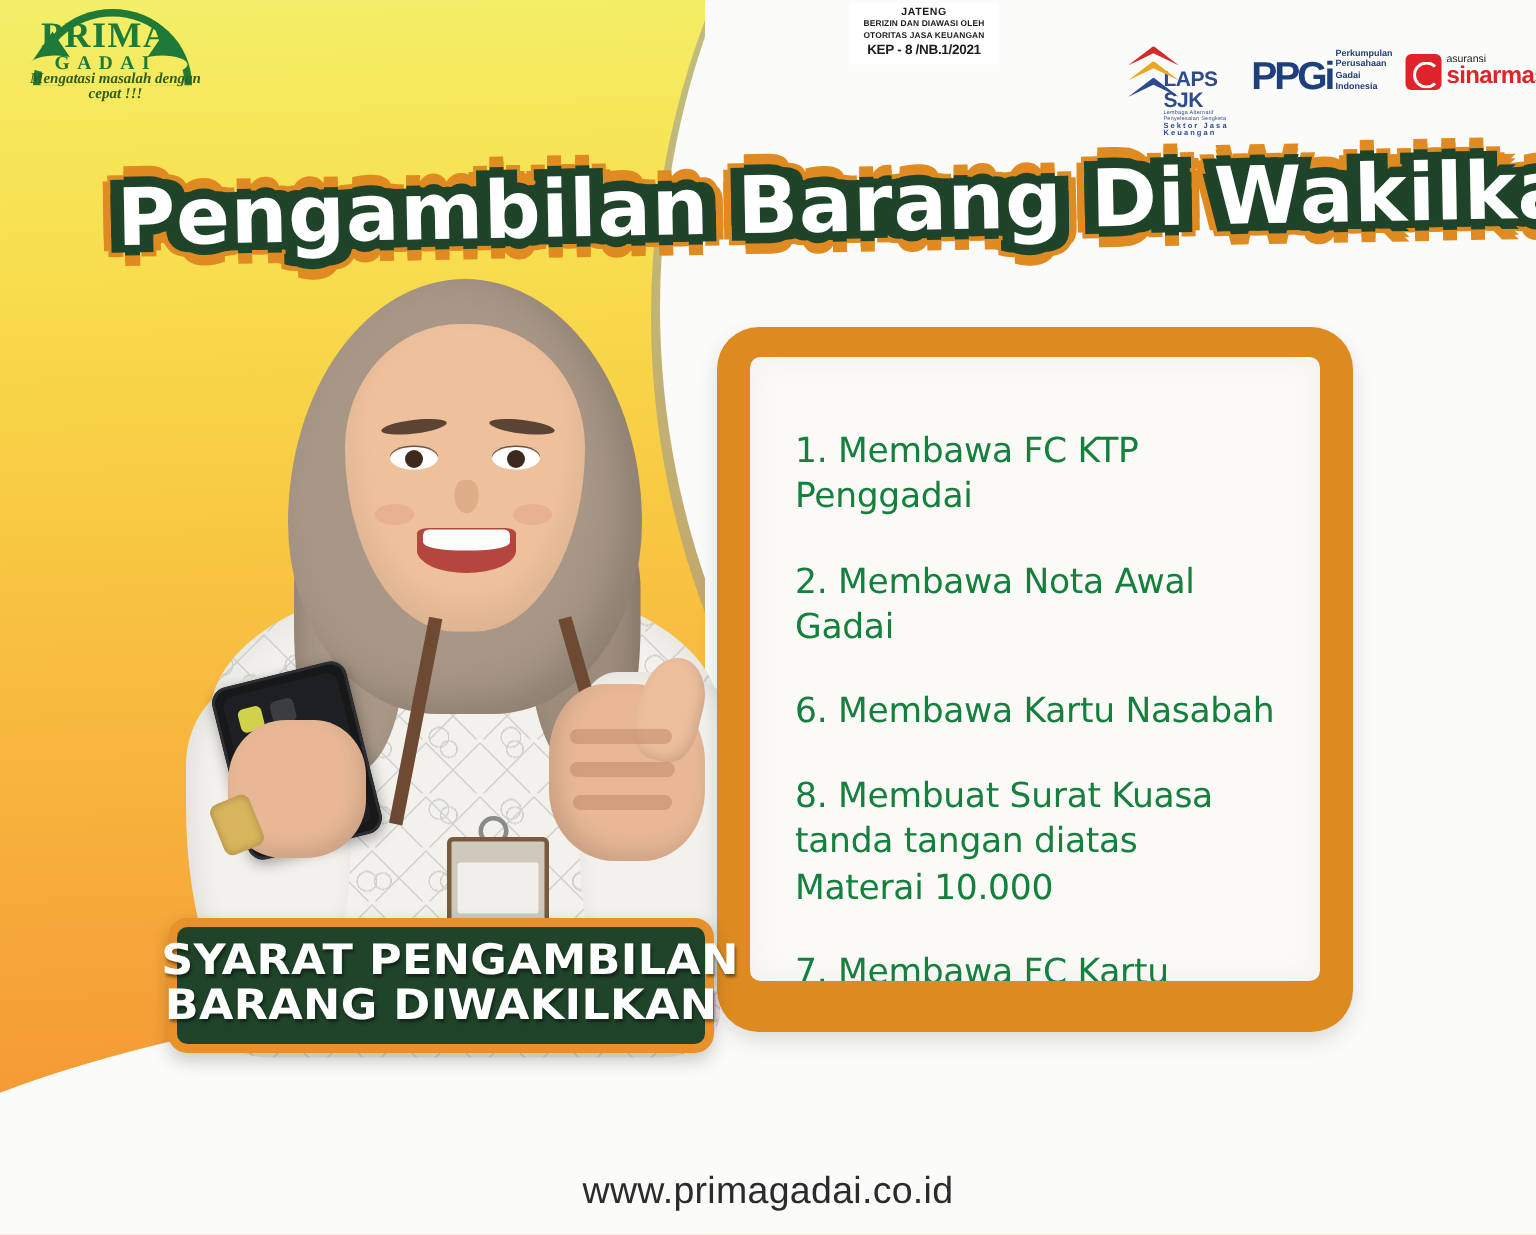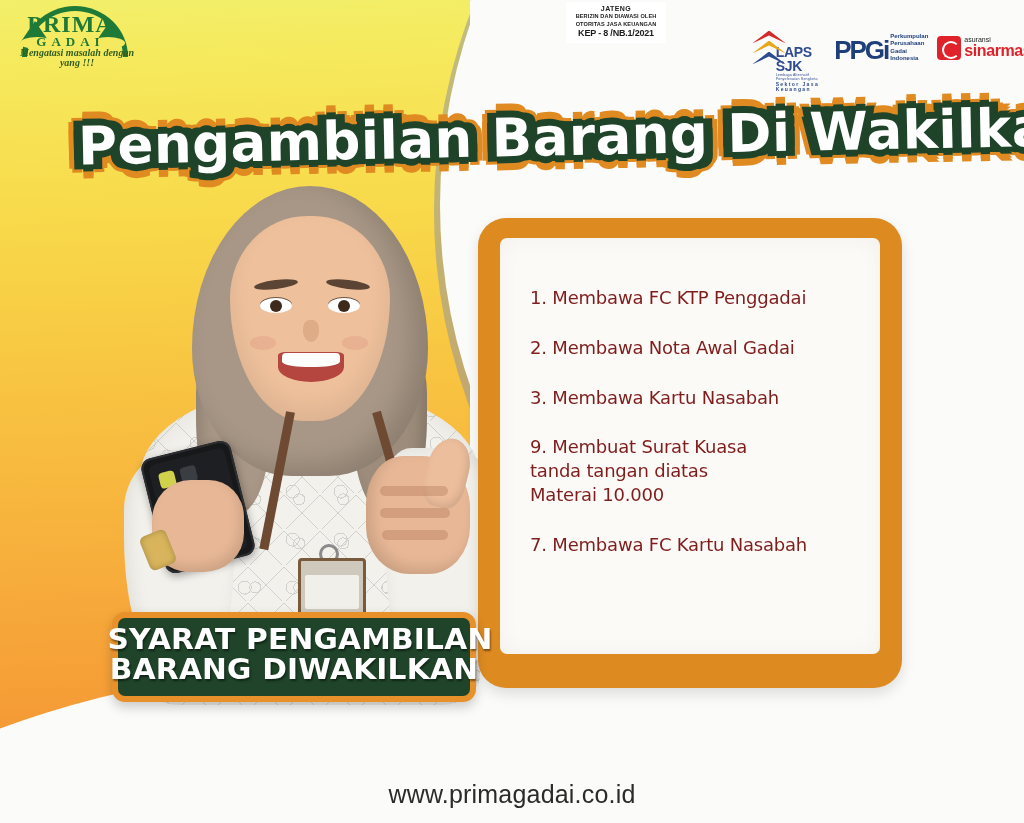--- a/index.html
+++ b/index.html
@@ -274,21 +274,21 @@
     box-shadow:0 6px 14px rgba(0,0,0,.12);
   }
   .card-in{
     position:absolute;left:22px;top:20px;right:22px;bottom:34px;
     background:#fbfaf7;border-radius:7px;overflow:hidden;
     box-shadow:inset 0 0 22px rgba(0,0,0,.045);
   }
   .card-list{position:absolute;left:30px;top:48px;right:14px;}
   .citem{
     font-family:"DejaVu Sans",sans-serif;
-    color:#7f1d1d;font-size:18px;line-height:1.32;margin-bottom:26px;
+    color:#15803d;font-size:23px;line-height:1.32;margin-bottom:26px;
     letter-spacing:-.2px;font-weight:normal;
   }
   .citem .ln{display:block;}
 
   
   .footer{
     position:absolute;left:0;top:780px;width:1024px;text-align:center;z-index:40;
     font-family:"Liberation Sans",sans-serif;font-size:25px;color:#2b2b2b;letter-spacing:.2px;
   }
 </style>
@@ -311,21 +311,21 @@
   <div class="header">
 
     <div class="logo">
       <div class="logo-arc"></div>
       <div class="logo-tri l"></div>
       <div class="logo-tri r"></div>
       <div class="logo-dip l"></div>
       <div class="logo-dip r"></div>
       <div class="logo-prima">PRIMA</div>
       <div class="logo-gadai">GADAI</div>
-      <div class="logo-tag">Mengatasi masalah dengan yang !!!</div>
+      <div class="logo-tag">Mengatasi masalah dengan cepat !!!</div>
     </div>
 
     <div class="permits">
       <div class="permit">
         <div class="ptitle">JATENG</div>
         <div class="pbody">BERIZIN DAN DIAWASI OLEH</div>
         <div class="pbody">OTORITAS JASA KEUANGAN</div>
         <div class="pkep">KEP - 8 /NB.1/2021</div>
       </div>
     </div>
@@ -428,25 +428,25 @@
 
         <div class="citem">
           <span class="ln">1. Membawa FC KTP Penggadai</span>
         </div>
 
         <div class="citem">
           <span class="ln">2. Membawa Nota Awal Gadai</span>
         </div>
 
         <div class="citem">
-          <span class="ln">3. Membawa Kartu Nasabah</span>
+          <span class="ln">6. Membawa Kartu Nasabah</span>
         </div>
 
         <div class="citem">
-          <span class="ln">9. Membuat Surat Kuasa</span>
+          <span class="ln">8. Membuat Surat Kuasa</span>
           <span class="ln">tanda tangan diatas</span>
           <span class="ln">Materai 10.000</span>
         </div>
 
         <div class="citem">
           <span class="ln">7. Membawa FC Kartu Nasabah</span>
         </div>
 
       </div>
     </div>

